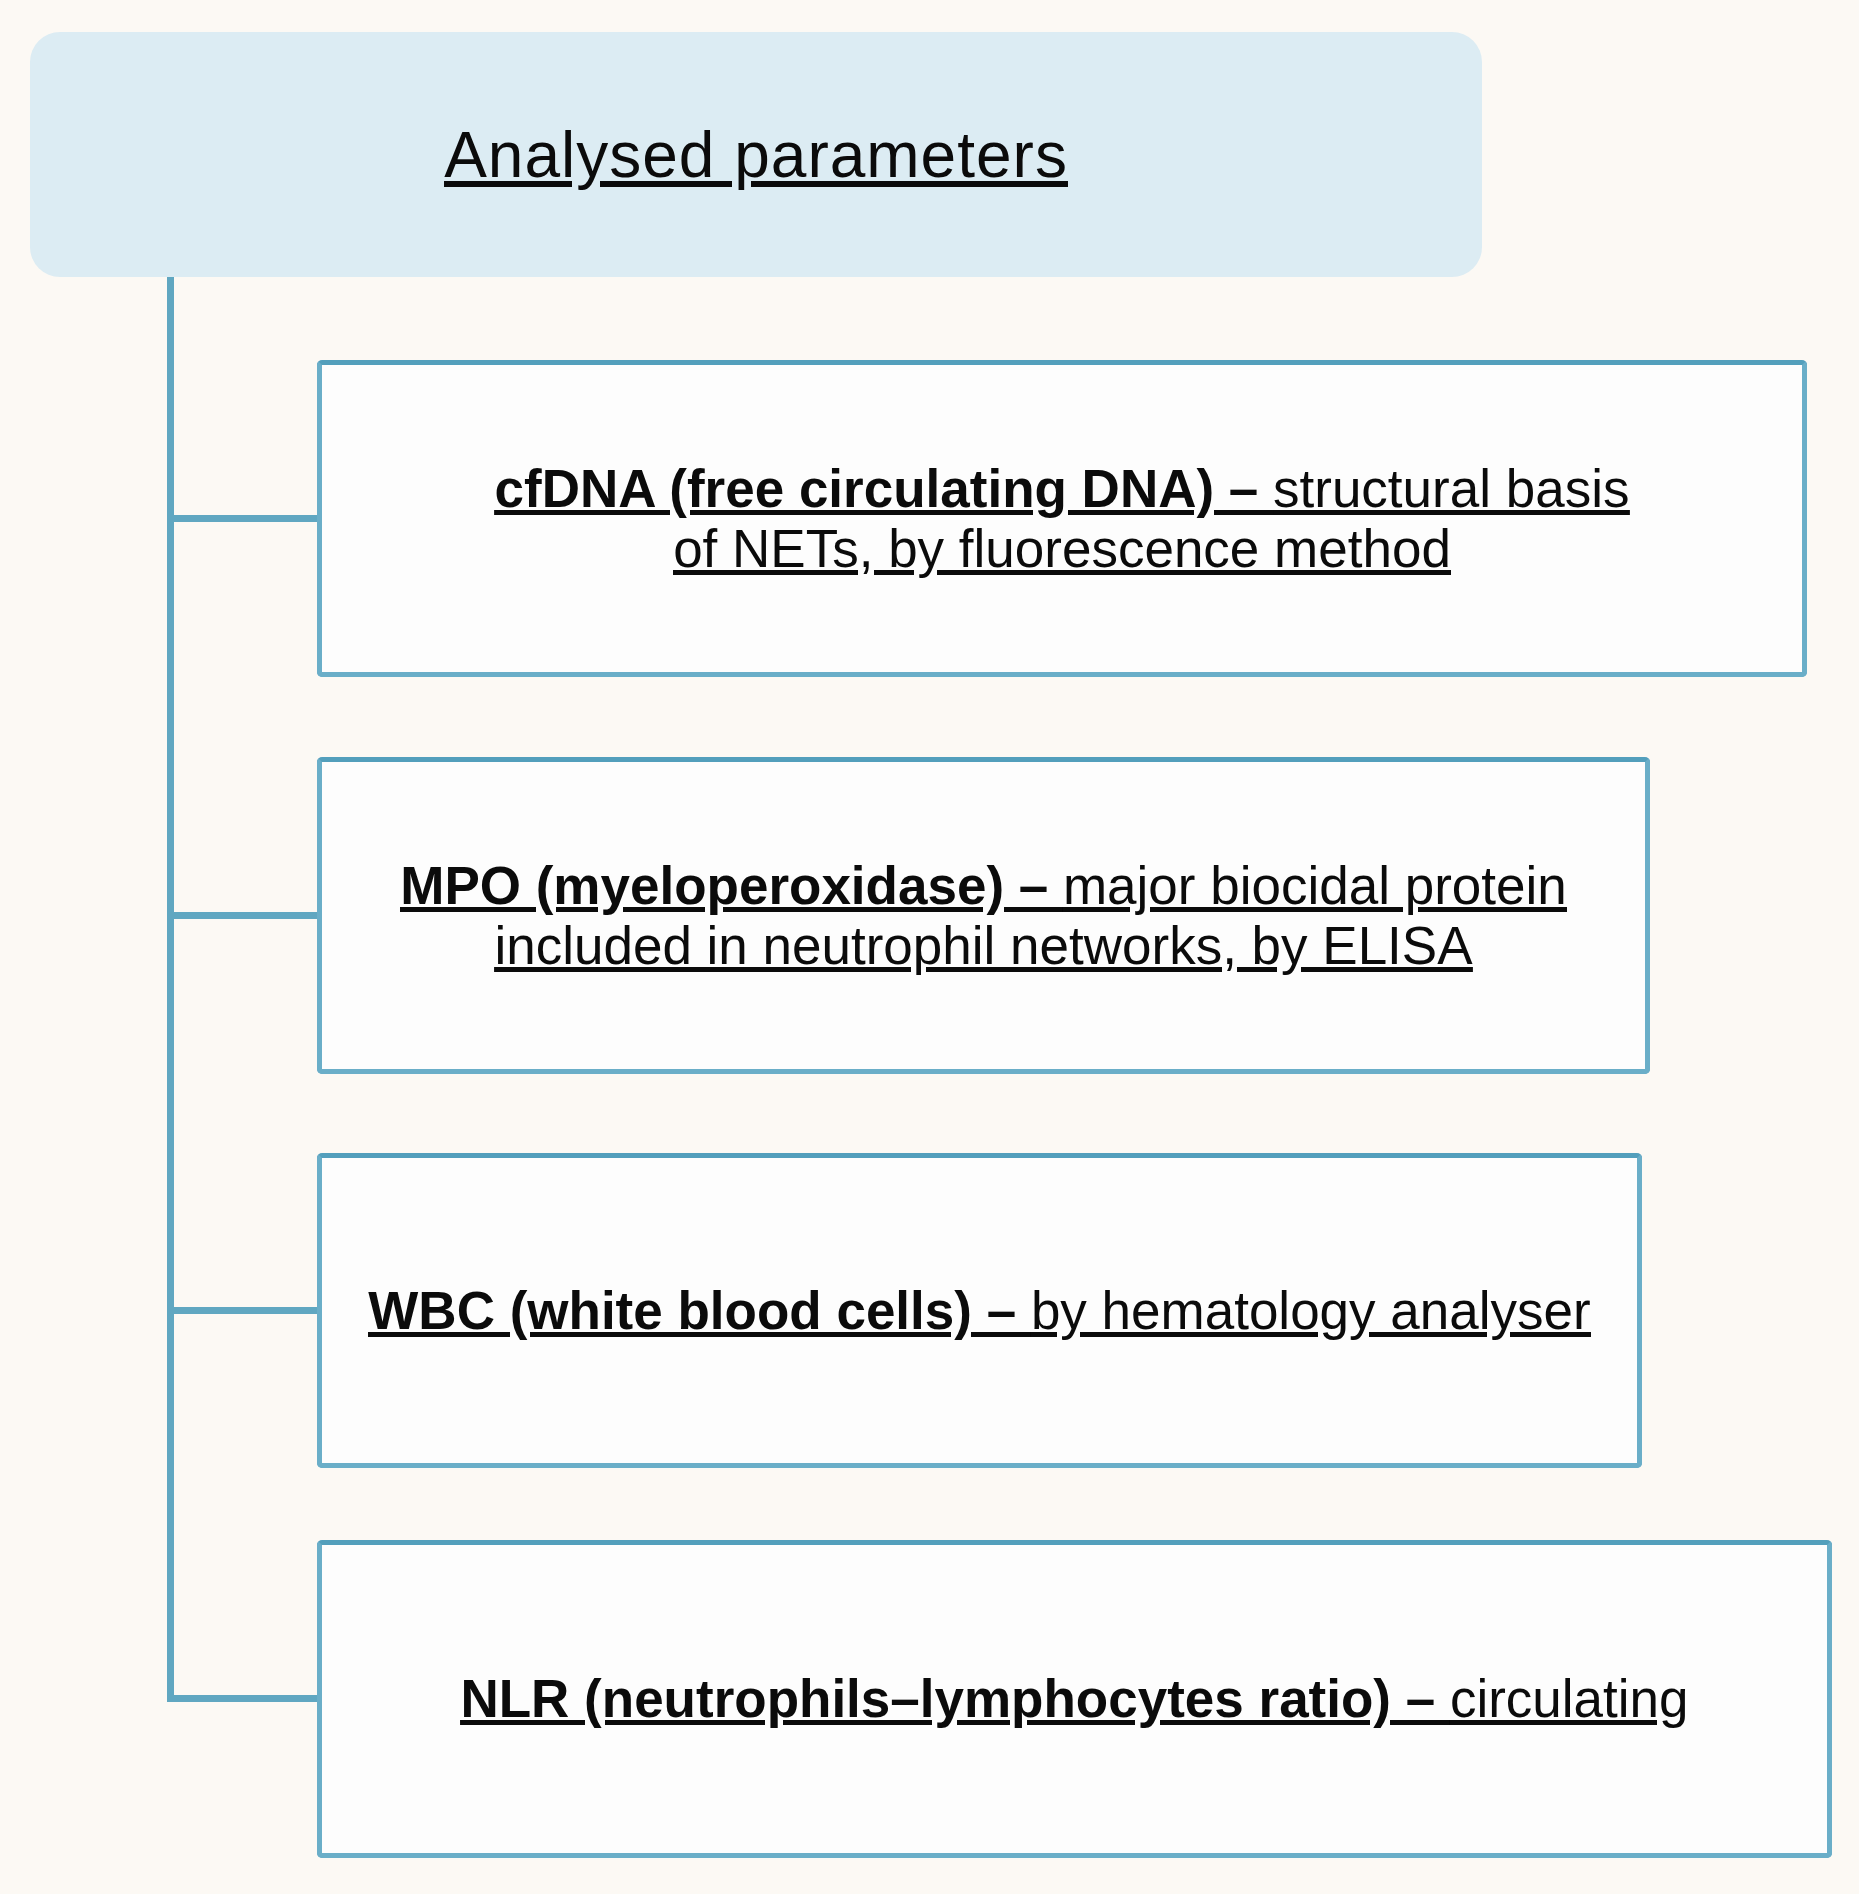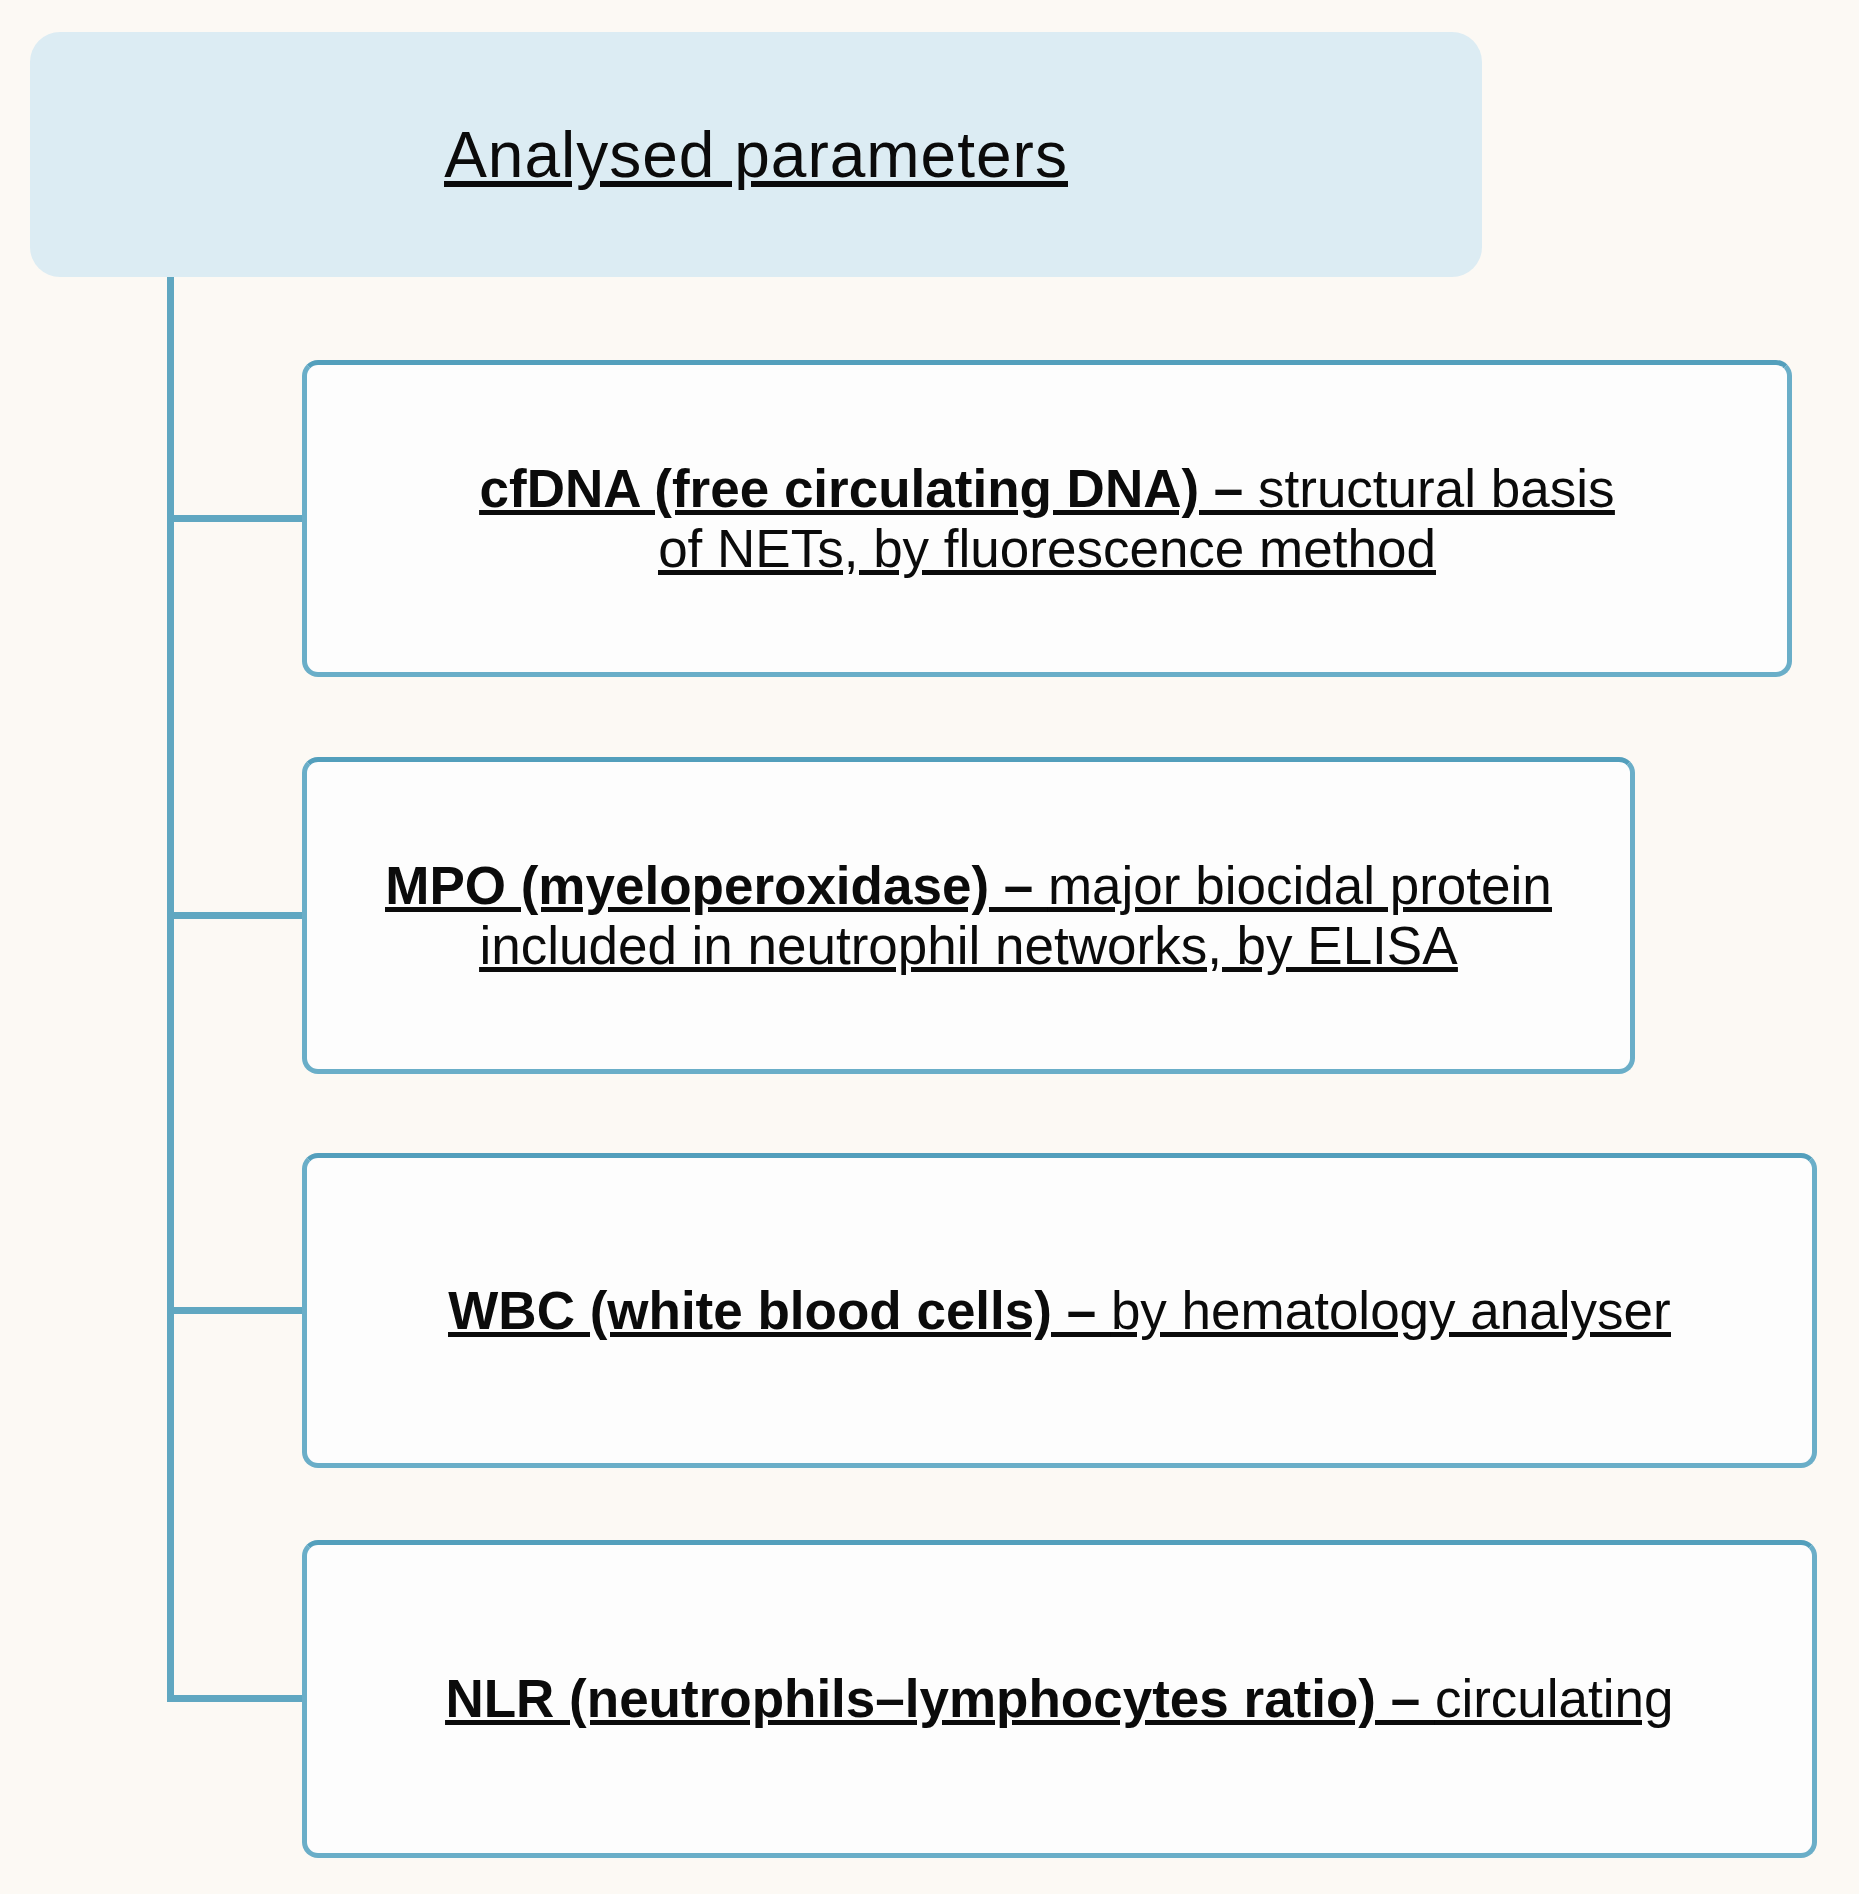--- a/index.html
+++ b/index.html
@@ -56,33 +56,33 @@
     width: 155px;
     height: 7px;
     background: var(--connector);
   }
   .c1 { top: 515px; }
   .c2 { top: 912px; }
   .c3 { top: 1307px; }
   .c4 { top: 1695px; }
   .param-box {
     position: absolute;
-    left: 302px;
+    left: 317px;
     background: var(--box-fill);
     border: 5px solid var(--box-border);
     border-top-color: var(--box-border-top);
-    border-radius: 16px;
+    border-radius: 5px;
     display: flex;
     align-items: center;
     justify-content: center;
     text-align: center;
   }
   .box1 { top: 360px;  width: 1490px; height: 317px; }
   .box2 { top: 757px;  width: 1333px; height: 317px; }
-  .box3 { top: 1153px; width: 1515px; height: 315px; }
+  .box3 { top: 1153px; width: 1325px; height: 315px; }
   .box4 { top: 1540px; width: 1515px; height: 318px; }
   .box-text {
     max-width: 1420px;
     padding: 0 20px;
   }
   .line {
     font-size: 53px;
     line-height: 60px;
     color: var(--text);
   }

